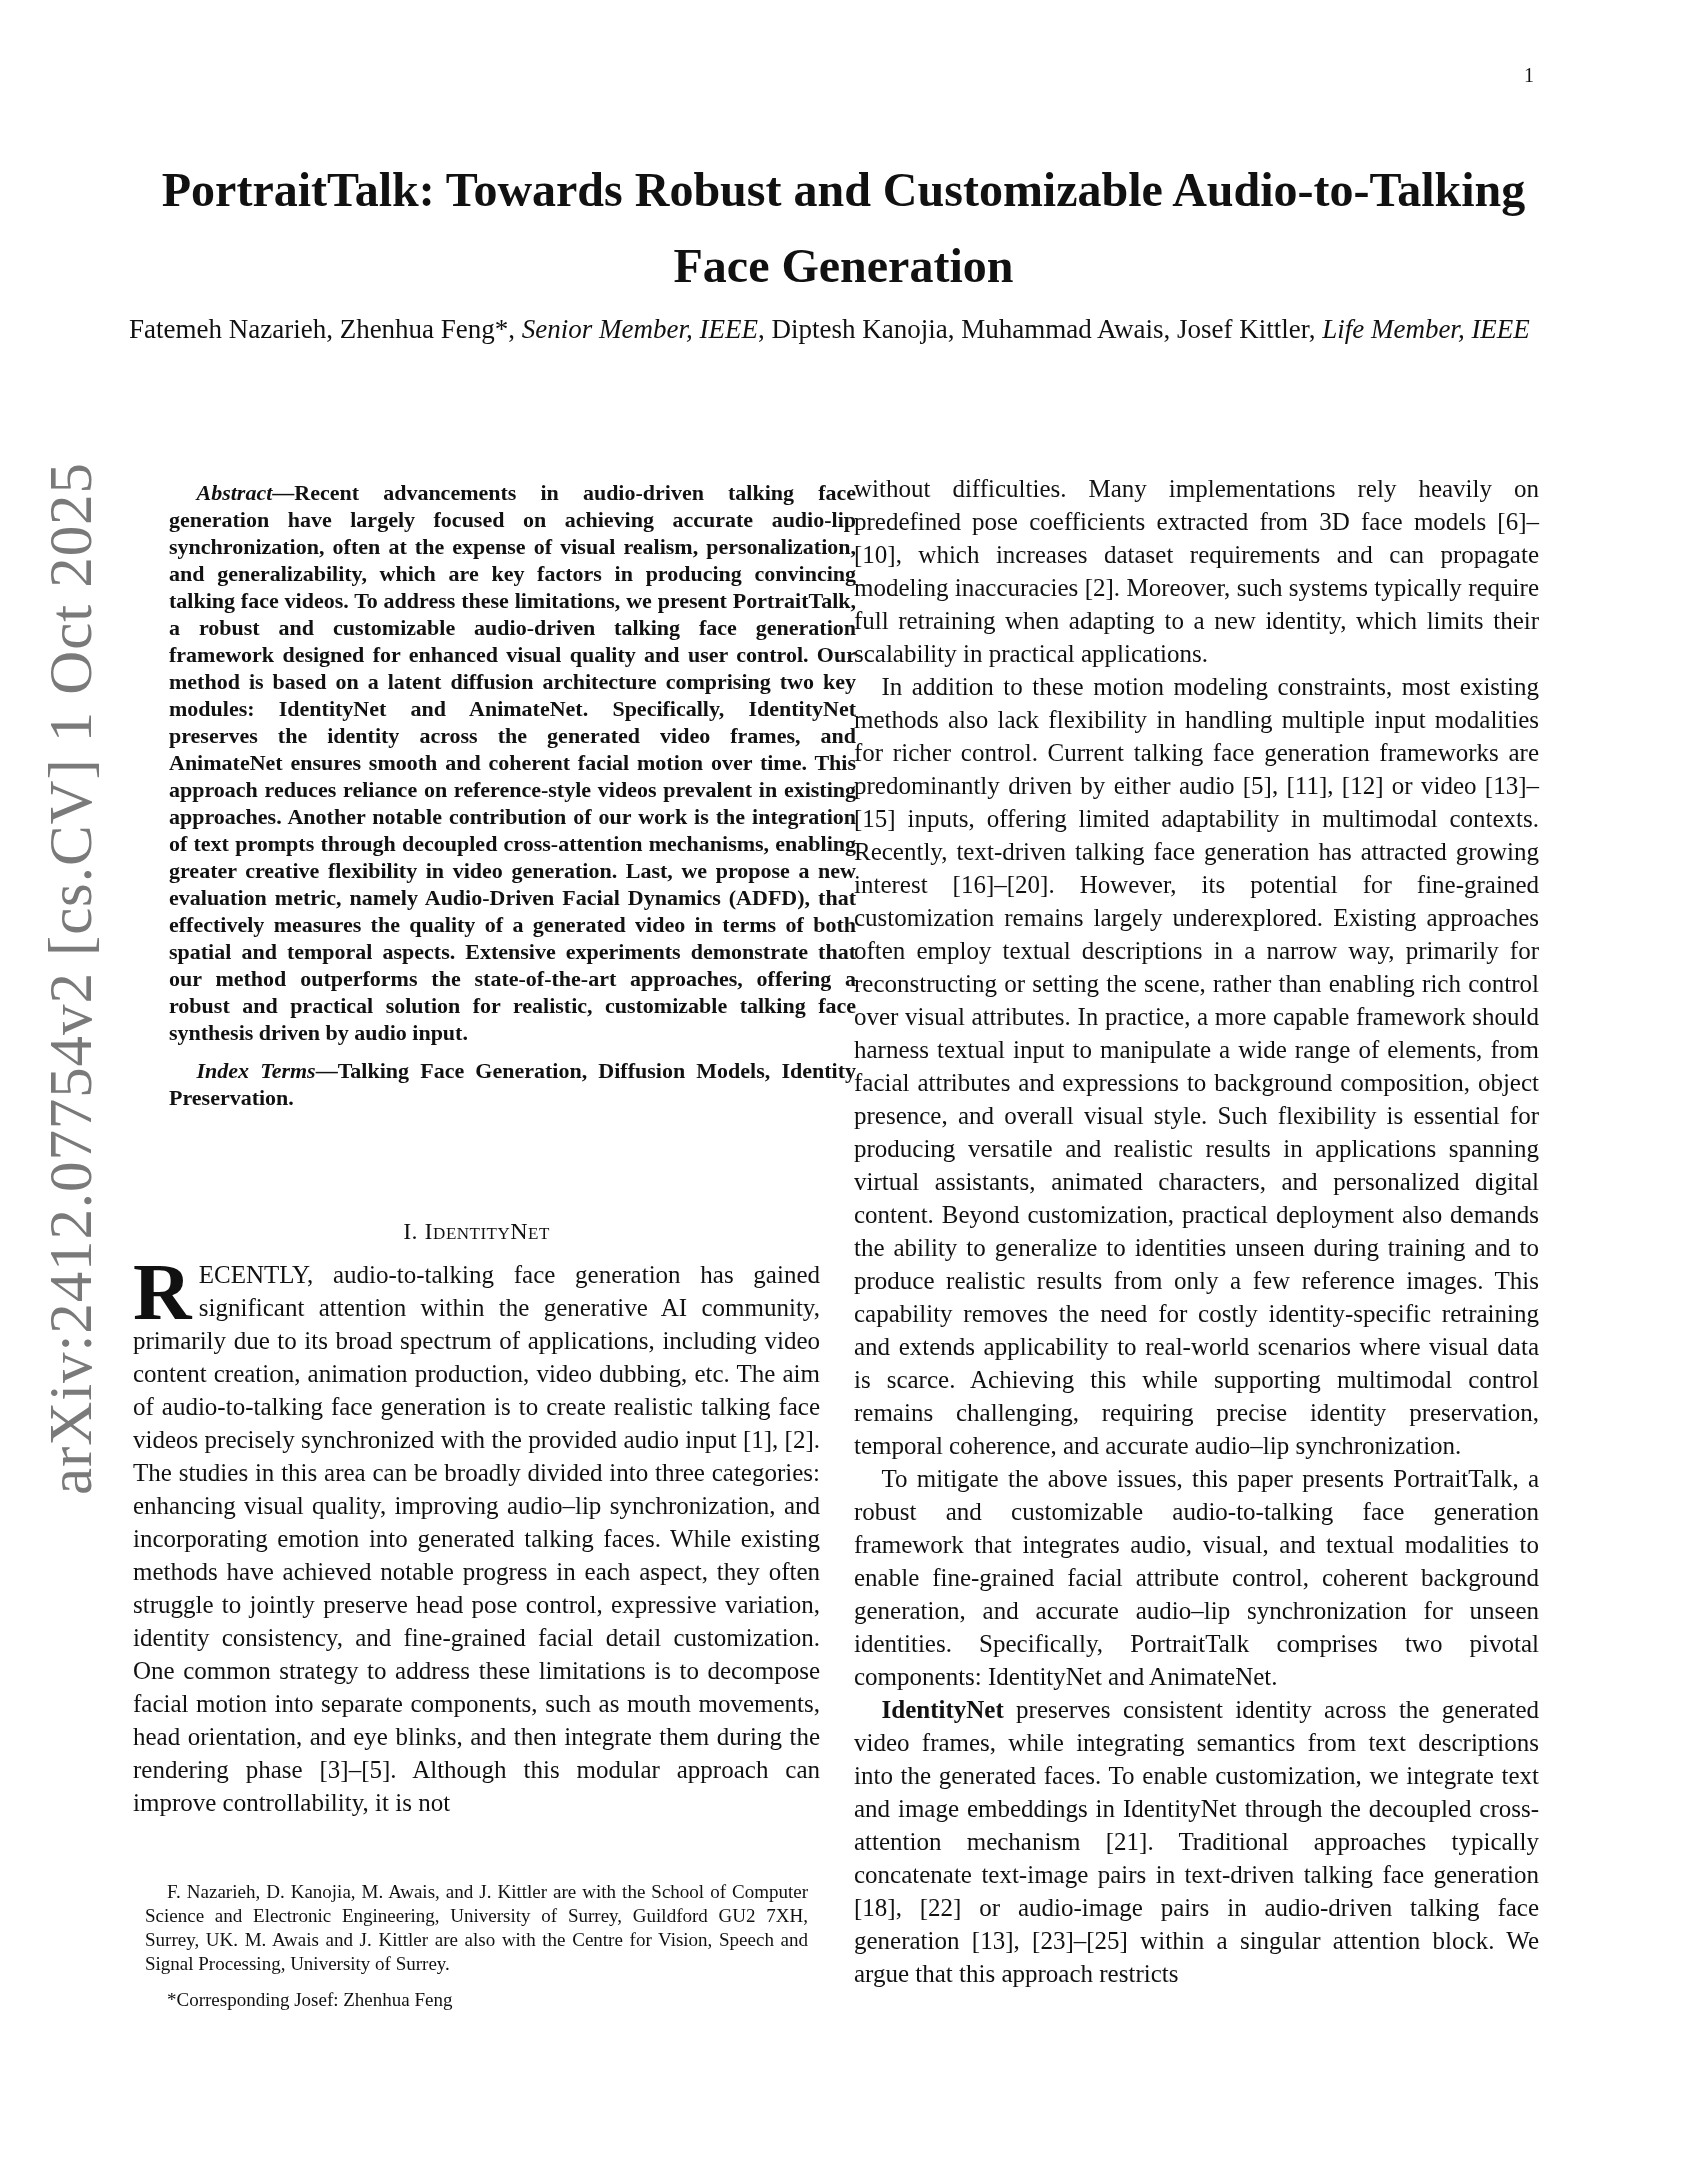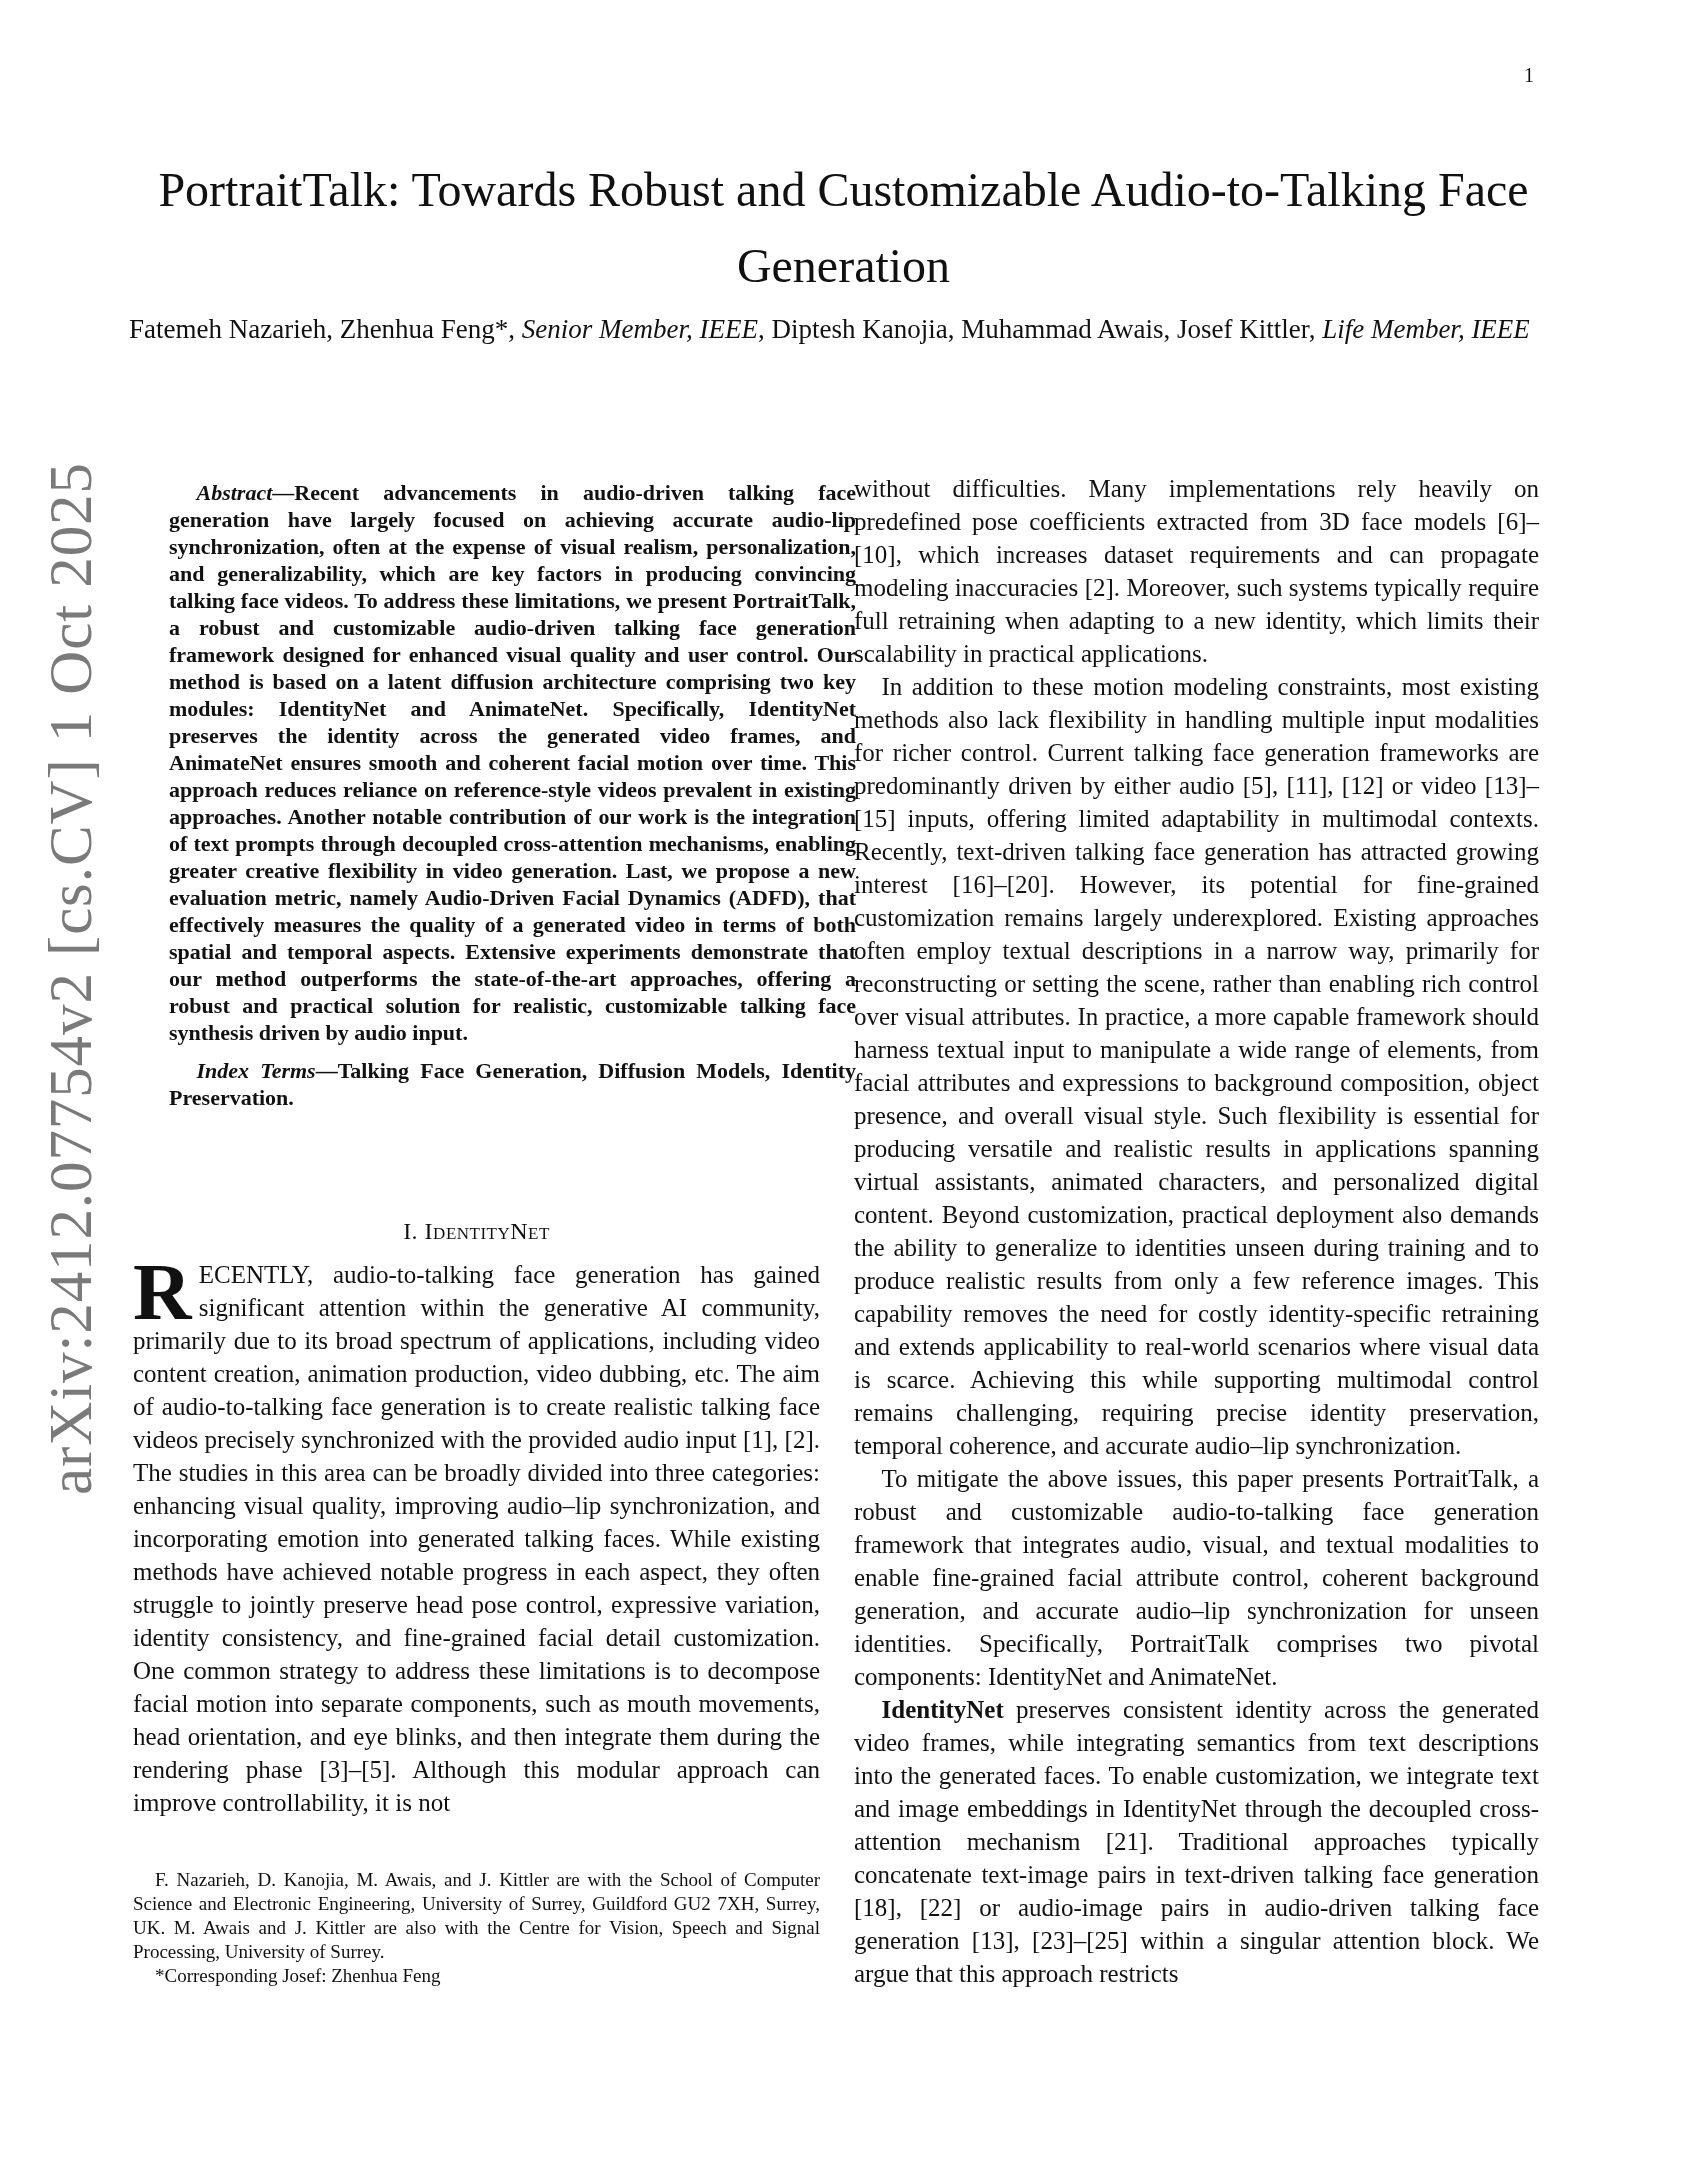--- a/index.html
+++ b/index.html
@@ -3,21 +3,21 @@
 <meta charset="utf-8">
 <style>
   html, body { margin: 0; padding: 0; background: #ffffff; }
   body { width: 1686px; height: 2182px; position: relative; overflow: hidden;
          font-family: "Liberation Serif", "DejaVu Serif", serif; color: #111; }
   .page-number { position: absolute; left: 1524px; top: 64px; font-size: 20px; }
   .arxiv-stamp { position: absolute; left: 40px; top: 1495px; transform-origin: 0 0;
                  transform: rotate(-90deg); white-space: nowrap; font-size: 61px;
                  color: #7a7a7a; letter-spacing: 0.9px; line-height: 61px; }
   .title { position: absolute; left: 138px; width: 1411px; top: 152px; text-align: center;
-           font-size: 48px; line-height: 76px; margin: 0; font-weight: normal; }
+           font-size: 48px; line-height: 76px; margin: 0; font-weight: bold; }
   .authors { position: absolute; left: 129px; width: 1429px; top: 312px; text-align: left;
              font-size: 27px; line-height: 35px; }
   .authors i { font-style: italic; }
   .col { position: absolute; text-align: justify; hyphens: auto; }
   .col-left { left: 133px; width: 687px; }
   .col-right { left: 854px; width: 685px; }
   .abstract { top: 479px; font-size: 22px; line-height: 27px; font-weight: bold; margin-left: 36px; }
   .abstract p { margin: 0; text-indent: 27.5px; }
   .abstract .lead { font-style: italic; }
   .index-terms { margin-top: 11px !important; }
@@ -25,21 +25,21 @@
                      font-size: 24px; font-variant: small-caps; letter-spacing: 0.5px; }
   .body-text { font-size: 25px; line-height: 33px; }
   .body-text p { margin: 0; text-indent: 27.5px; }
   .intro { top: 1258px; }
   .intro p.first { text-indent: 0; }
   .dropcap { float: left; font-size: 81px; line-height: 61px; font-weight: bold;
              margin: 3.7px 7.3px 0 0; padding: 0; }
   .caps { text-transform: uppercase; }
   .footnotes { position: absolute; left: 133px; width: 687px; top: 1868px;
                font-size: 19px; line-height: 24px; text-align: justify; }
-  .footnotes p { margin: 0; text-indent: 22px; }
+  .footnotes p { margin: 12px; text-indent: 22px; }
   .right-body { top: 472px; }
   .right-body p.cont { text-indent: 0; }
   b.term { font-weight: bold; }
 </style>
 </head>
 <body>
 
 <div class="page-number">1</div>
 
 <div class="arxiv-stamp">arXiv:2412.07754v2  [cs.CV]  1 Oct 2025</div>

